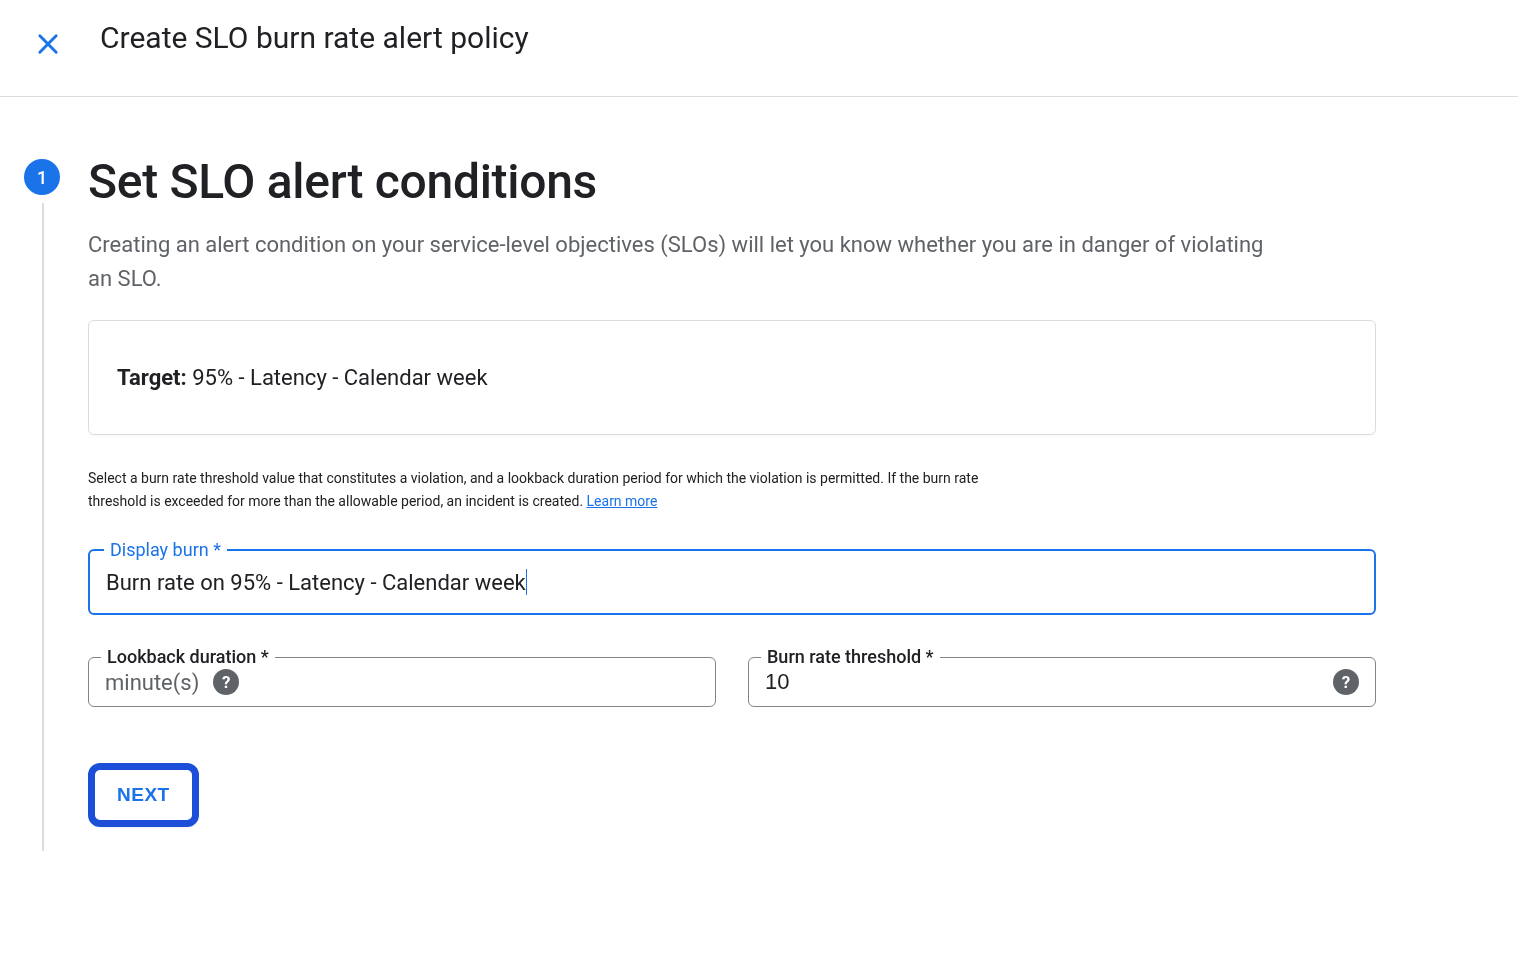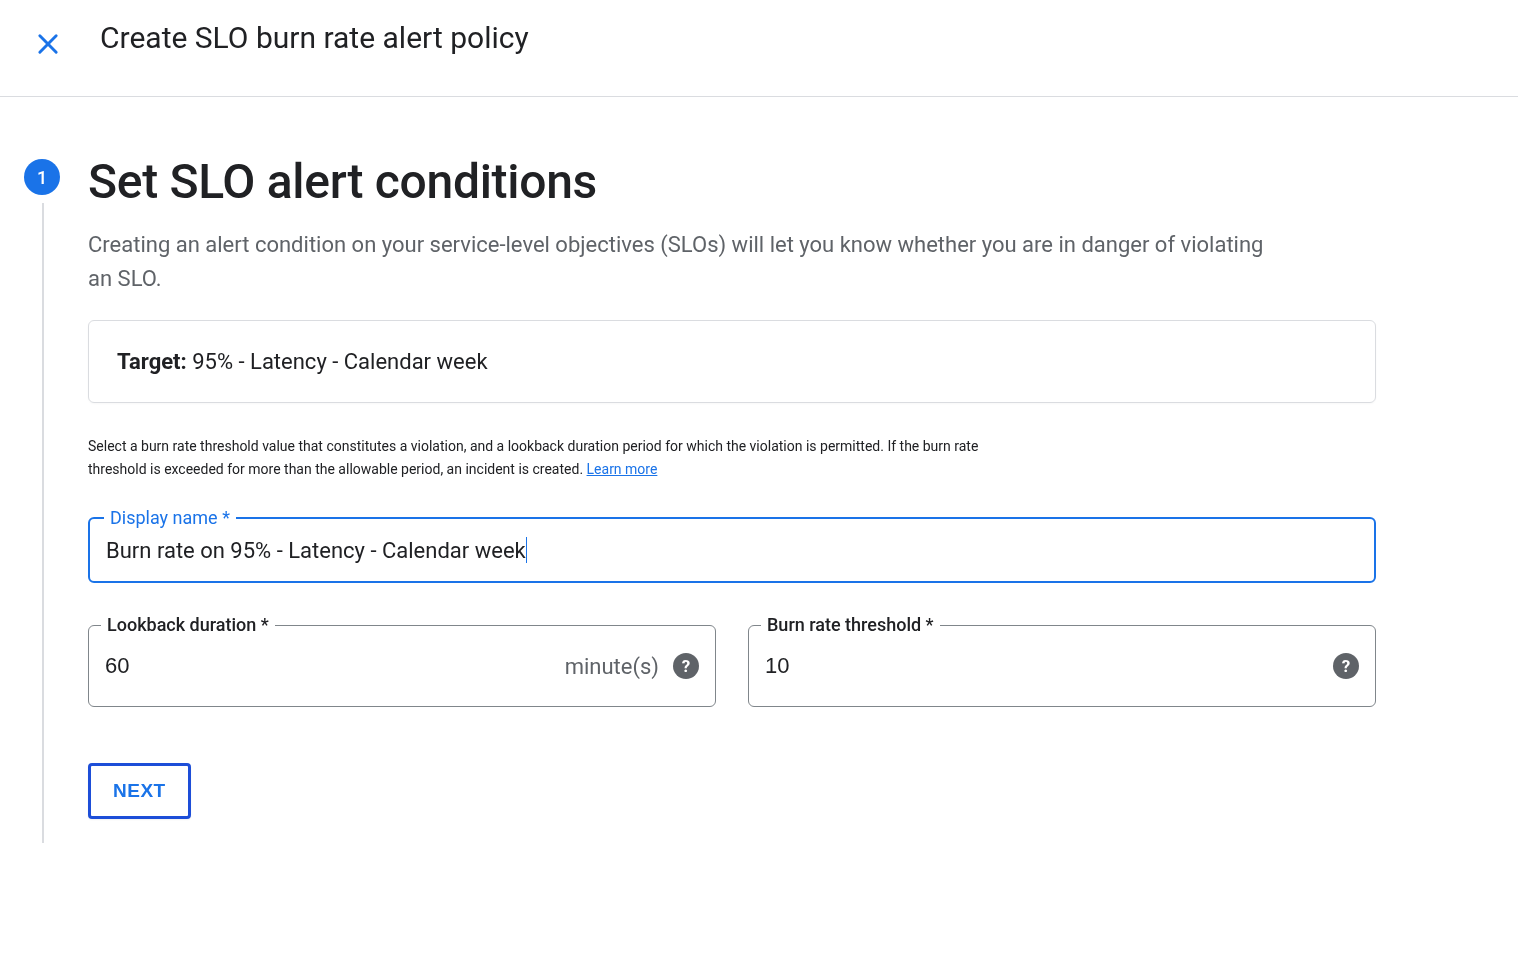--- a/index.html
+++ b/index.html
@@ -85,21 +85,21 @@
     .step-desc {
       font-size: 22px;
       color: #5f6368;
       line-height: 1.55;
       margin-bottom: 24px;
       max-width: 1180px;
     }
     .target-card {
       border: 1px solid #dadce0;
       border-radius: 6px;
-      padding: 28px 28px;
+      padding: 44px 28px;
       margin-bottom: 32px;
       box-shadow: 0 1px 2px rgba(0,0,0,0.03);
     }
     .target-label {
       font-size: 22px;
       font-weight: 700;
       color: #202124;
     }
     .target-value {
       font-size: 22px;
@@ -156,21 +156,21 @@
     .field-row {
       display: flex;
       gap: 32px;
       margin-bottom: 56px;
     }
     .field-normal {
       position: relative;
       border: 1px solid #80868b;
       border-radius: 6px;
       padding: 0 16px;
-      height: 82px;
+      height: 50px;
       display: flex;
       align-items: center;
       flex: 1;
     }
     .field-normal .floating-label {
       position: absolute;
       top: -12px;
       left: 12px;
       background: #fff;
       padding: 0 6px;
@@ -199,27 +199,27 @@
       color: #fff;
       display: flex;
       align-items: center;
       justify-content: center;
       font-size: 17px;
       font-weight: 700;
       cursor: pointer;
       flex-shrink: 0;
     }
     .next-btn {
-      border: 3px solid #1d4ed8;
+      border: 7px solid #1d4ed8;
       background: #fff;
       color: #1a73e8;
       font-size: 19px;
       font-weight: 600;
       padding: 14px 22px;
-      border-radius: 4px;
+      border-radius: 12px;
       cursor: pointer;
       letter-spacing: 0.5px;
       box-shadow: 0 1px 2px rgba(0,0,0,0.06);
     }
   </style>
 </head>
 <body>
 
 <div class="header">
   <button class="close-btn">
@@ -240,31 +240,30 @@
 
       <div class="target-card">
         <span class="target-label">Target:</span><span class="target-value"> 95% - Latency - Calendar week</span>
       </div>
 
       <p class="instruction-text">
         <span>Select a burn rate threshold value that constitutes a violation, and a lookback duration period for which the violation is permitted. If the burn rate threshold is exceeded for more than the allowable period, an incident is created. </span><a class="learn-more">Learn more</a>
       </p>
 
       <div class="field-focused">
-        <span class="floating-label">Display name *</span>
+        <span class="floating-label">Display burn *</span>
         <div class="value-with-cursor">
           <span>Burn rate on 95% - Latency - Calendar week</span>
             <span class="cursor-caret"></span>
         </div>
       </div>
 
       <div class="field-row">
         <div class="field-normal">
           <span class="floating-label">Lookback duration *</span>
-          <input type="text" value="60" style="">
           <span class="suffix-text">minute(s)</span>
           <div class="help-icon">?</div>
         </div>
         <div class="field-normal">
           <span class="floating-label">Burn rate threshold *</span>
           <input type="text" value="10" style="">
           <div class="help-icon">?</div>
         </div>
       </div>
 

